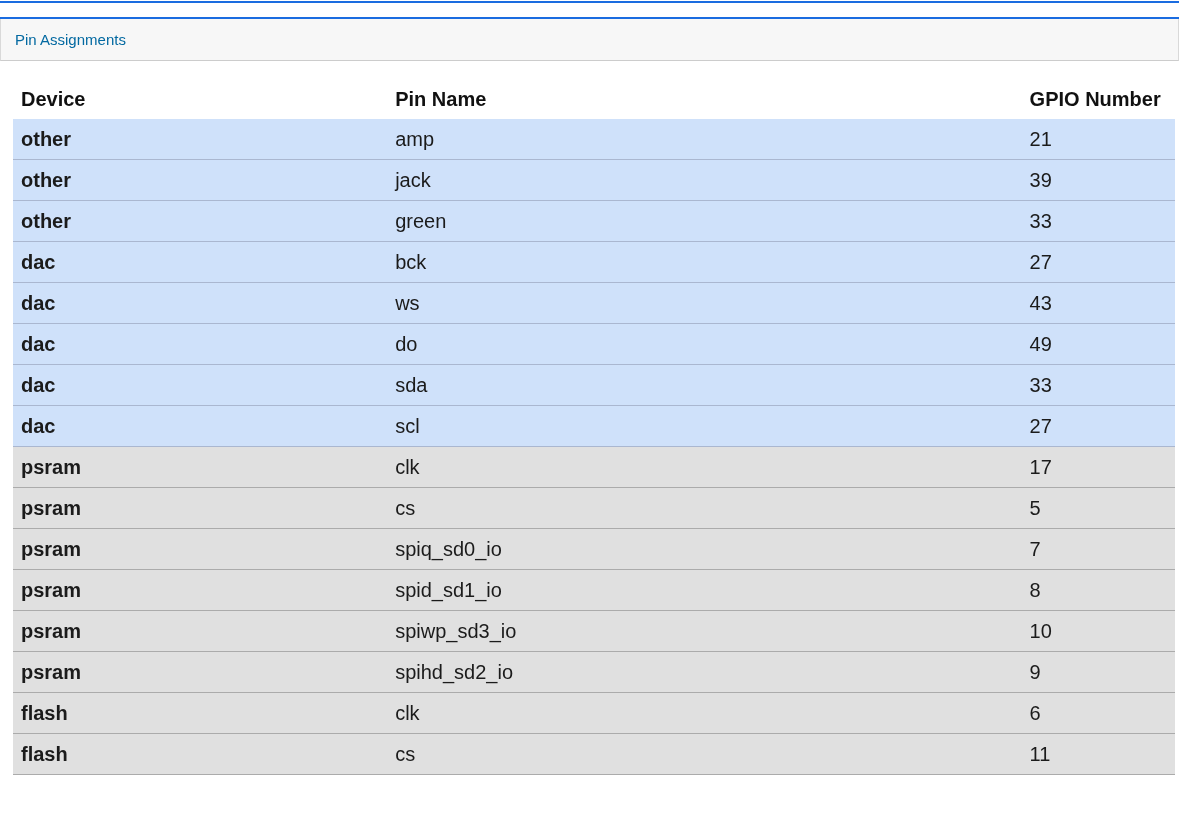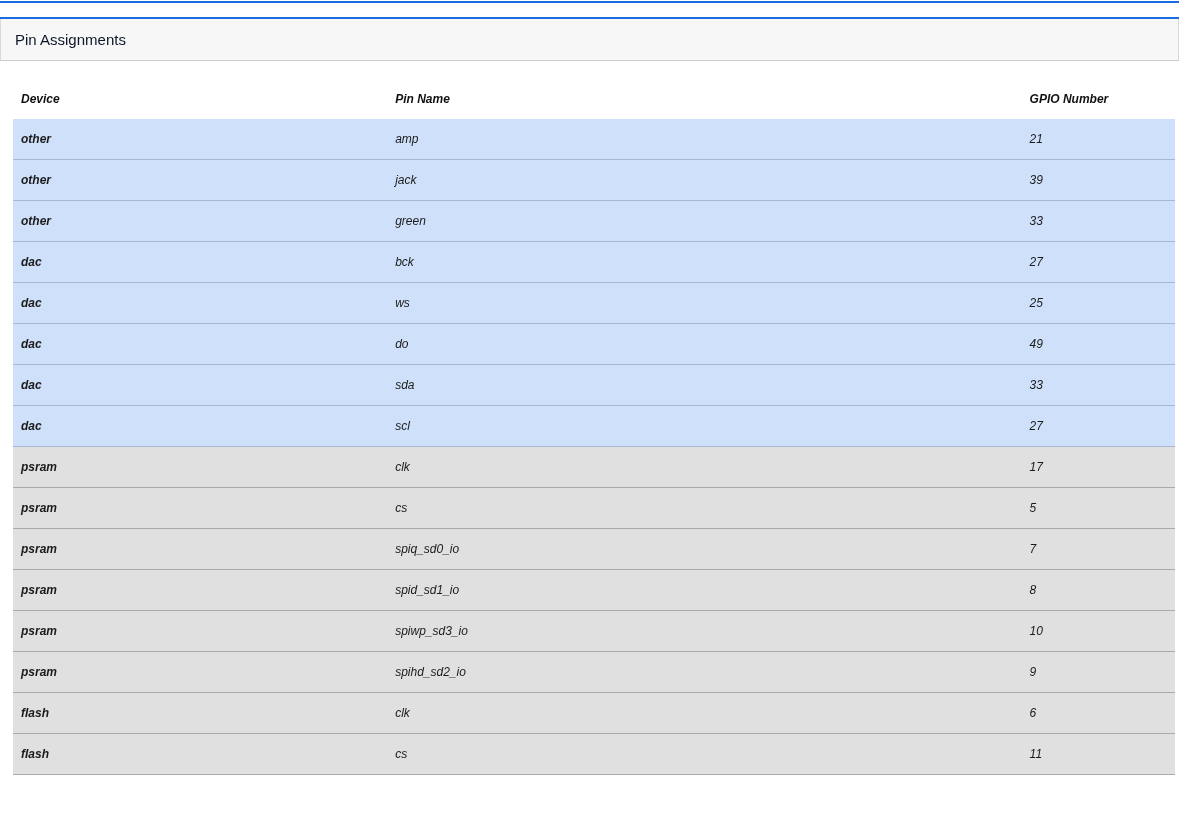--- a/index.html
+++ b/index.html
@@ -24,36 +24,35 @@
   }
   .panel-header {
     background: #f7f7f7;
     border-left: 1px solid #d9d9d9;
     border-right: 1px solid #d9d9d9;
     border-bottom: 1px solid #cccccc;
     height: 42px;
     line-height: 42px;
     padding-left: 14px;
     font-size: 15px;
-    color: #0f172a;
+    color: #0369a1;
     box-sizing: border-box;
   }
   .panel-body {
     background: #ffffff;
     padding: 18px 4px 28px 13px;
     box-sizing: border-box;
   }
 
   table.pin-table {
     width: 100%;
     border-collapse: collapse;
     table-layout: fixed;
-    font-size: 12px;
+    font-size: 20px;
     color: #1b1b1b;
-    font-style: italic;
   }
   .pin-table col.c-device { width: 32.2%; }
   .pin-table col.c-pin    { width: 54.6%; }
   .pin-table col.c-gpio   { width: 13.2%; }
 
   .pin-table th {
     text-align: left;
     font-weight: bold;
     height: 40px;
     padding: 0 0 0 8px;
@@ -110,21 +109,21 @@
             <td>33</td>
           </tr>
           <tr class="row-blue" style="background: rgb(207, 225, 250);">
             <td class="device-cell">dac</td>
             <td>bck</td>
             <td>27</td>
           </tr>
           <tr class="row-blue" style="background: rgb(207, 225, 250);">
             <td class="device-cell">dac</td>
             <td>ws</td>
-            <td>25</td>
+            <td>43</td>
           </tr>
           <tr class="row-blue" style="background: rgb(207, 225, 250);">
             <td class="device-cell">dac</td>
             <td>do</td>
             <td>49</td>
           </tr>
           <tr class="row-blue" style="background: rgb(207, 225, 250);">
             <td class="device-cell">dac</td>
             <td>sda</td>
             <td>33</td>

